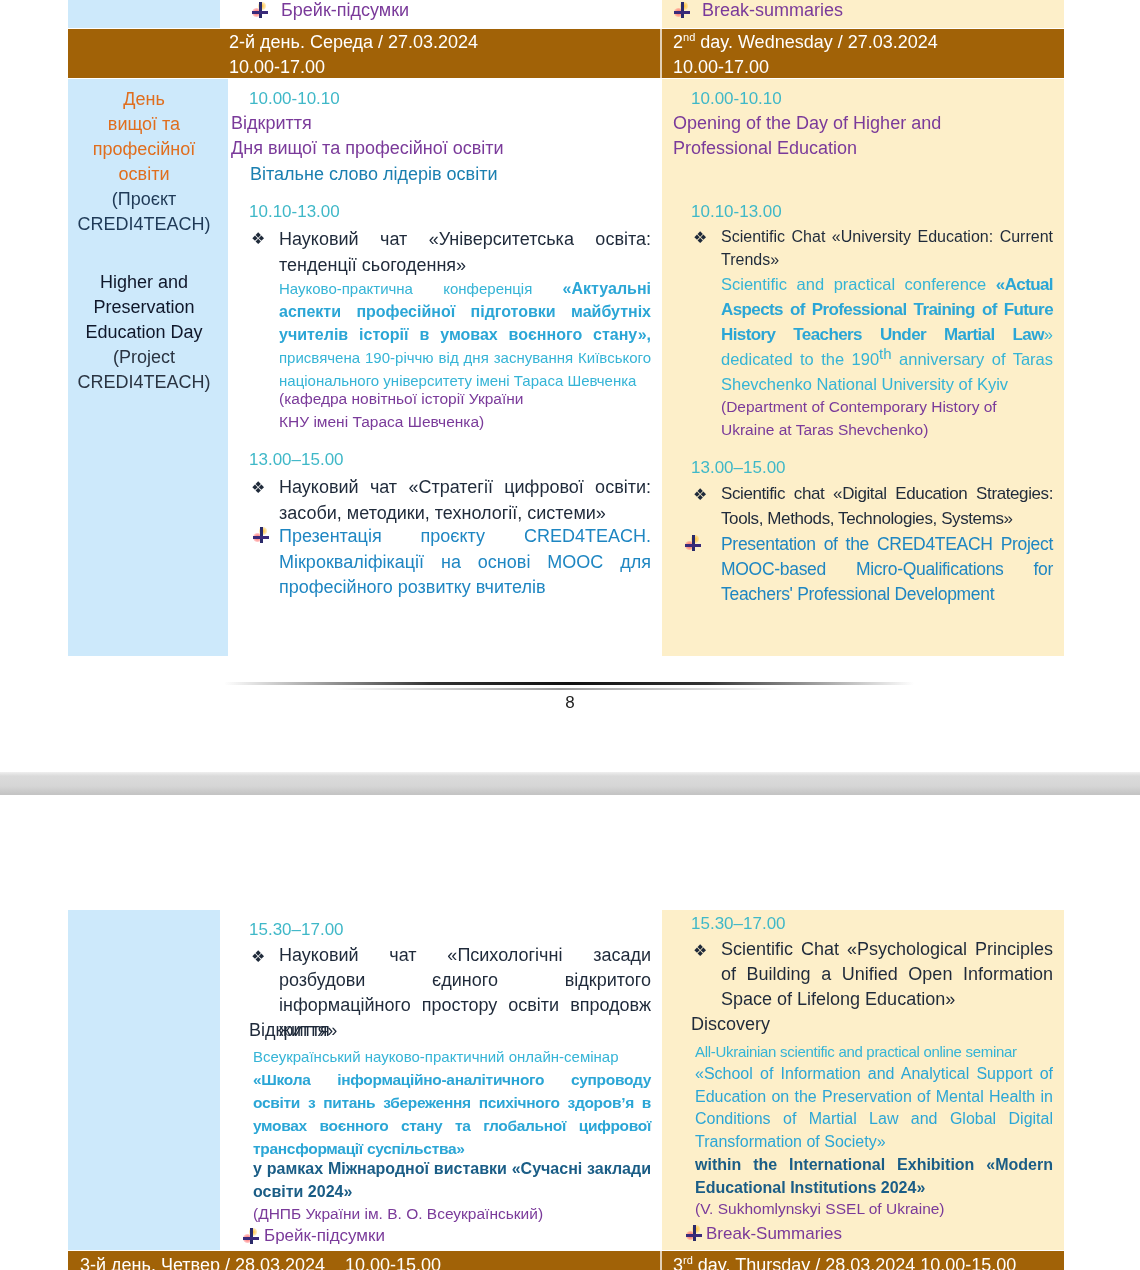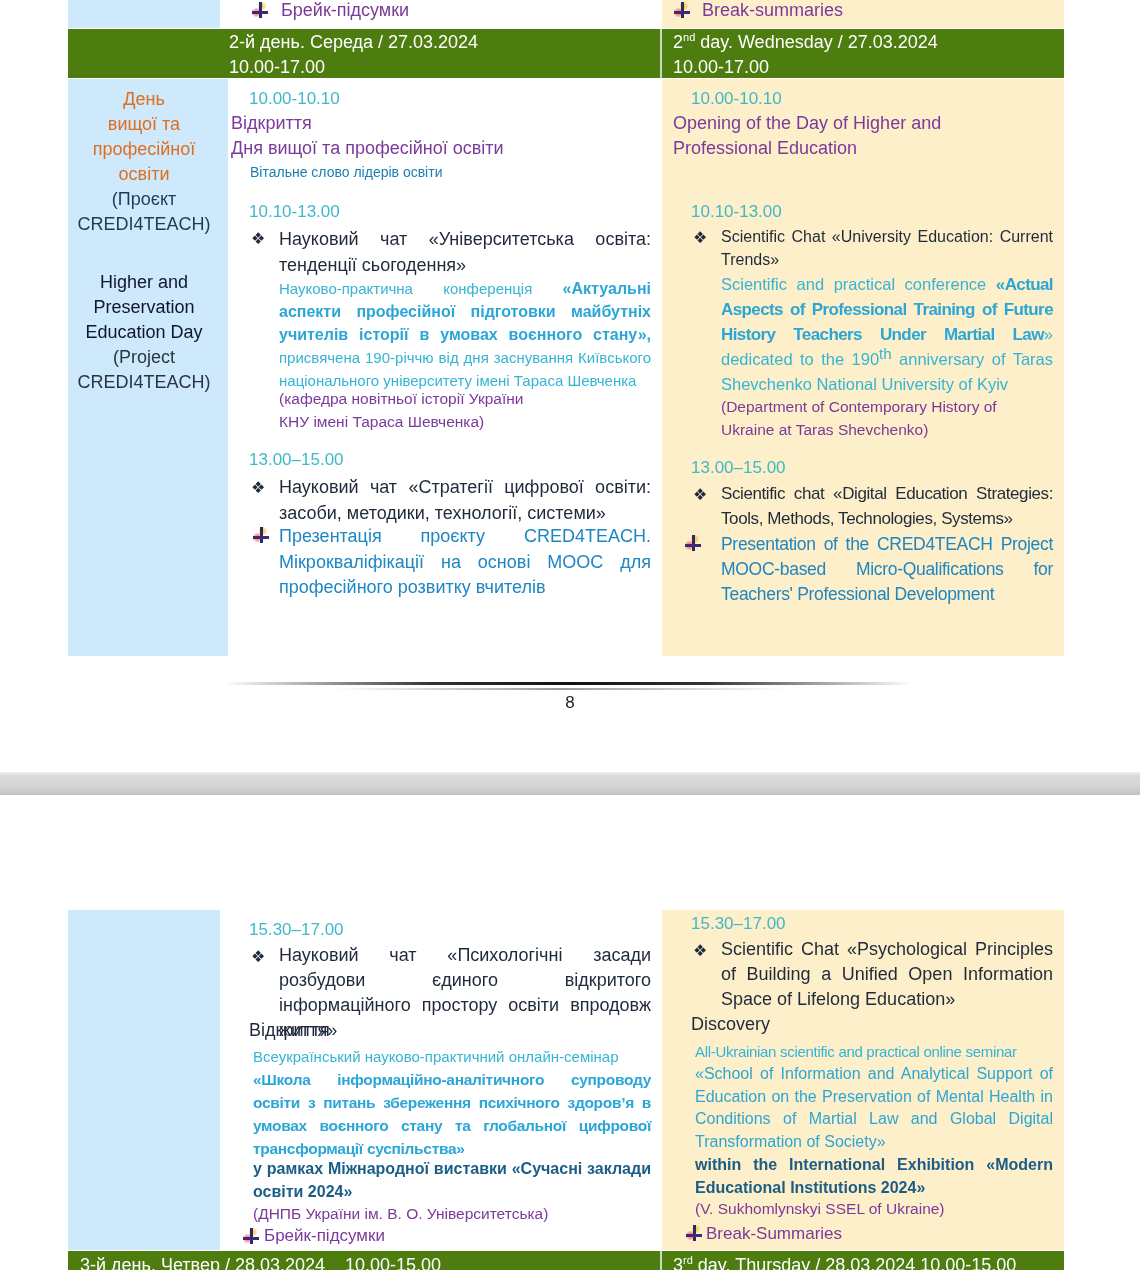--- a/index.html
+++ b/index.html
@@ -10,29 +10,29 @@
   }
   .page { position:absolute; left:0; width:1140px; background:#fff; }
   .page1 { top:0; height:772px; }
   .page2 { top:795px; height:475px; }
   .gap {
     position:absolute; left:0; top:772px; width:1140px; height:23px;
     background:linear-gradient(#efefef 0px, #dadada 4px, #d6d6d6 14px, #c4c4c4 22px);
   }
   .col-left { position:absolute; background:#cde9fb; }
   .col-right{ position:absolute; background:#fdefc9; }
-  .dayband  { position:absolute; background:#4d7c0f; color:#fff; font-size:18px; line-height:25px; }
+  .dayband  { position:absolute; background:#a16207; color:#fff; font-size:18px; line-height:25px; }
   .dayband .cell { position:absolute; top:0; }
   .dayband .sep { position:absolute; top:0; width:2px; height:100%; background:#ffffff; opacity:.7; }
   sup { font-size:11px; line-height:0; vertical-align:super; }
 
   .t { position:absolute; white-space:nowrap; }
   .time { color:#3fb8c8; font-size:17px; }
   .purple { color:#7a3a9a; font-size:18px; }
-  .blue-head { color:#1a7fb0; font-size:14px; }
+  .blue-head { color:#1a7fb0; font-size:18px; }
   .dark { color:#1f2a3a; font-size:18px; }
   .just { white-space:normal; text-align:justify; text-align-last:left; }
   .small-cyan { color:#35b4d6; font-size:15px; }
   .cyan-bold { color:#2ba6d6; font-weight:bold; font-size:16px; }
   .small-purple { color:#7a3a9a; font-size:15.5px; }
   .navy-bold { color:#1a5d86; font-weight:bold; font-size:16px; }
   .blue-mid { color:#1e86c2; font-size:18px; }
 
   .left-title-ua { color:#e06e1e; font-size:18px; text-align:center; line-height:25px; }
   .left-proj { color:#1f3a57; font-size:18px; text-align:center; line-height:25px; }
@@ -176,21 +176,21 @@
   <div class="col-left" style="left:68px; top:115px; width:152px; height:340px;"></div>
   <div class="col-right" style="left:662px; top:115px; width:402px; height:340px;"></div>
 
   <div class="t time" style="left:249px; top:125px;">15.30–17.00</div>
   <div class="bullet" style="left:251px; top:152px;">❖</div>
   <div class="t dark just" style="left:279px; top:148px; width:372px; line-height:25px;">Науковий чат «Психологічні засади розбудови єдиного відкритого інформаційного простору освіти впродовж життя»</div>
   <div class="t dark" style="left:249px; top:225px;">Відкриття</div>
   <div class="t cyan-bold just" style="left:253px; top:273px; width:398px; line-height:23px; font-size:15.5px; letter-spacing:-0.3px;">«Школа інформаційно-аналітичного супроводу освіти з питань збереження психічного здоров’я в умовах воєнного стану та глобальної цифрової трансформації суспільства»</div>
   <div class="t small-cyan just" style="left:253px; top:250px; width:398px; line-height:23px;">Всеукраїнський науково-практичний онлайн-семінар</div>
   <div class="t navy-bold just" style="left:253px; top:362px; width:398px; line-height:23px;">у рамках Міжнародної виставки «Сучасні заклади освіти 2024»</div>
-  <div class="t small-purple" style="left:253px; top:410px;">(ДНПБ України ім. В. О. Університетська)</div>
+  <div class="t small-purple" style="left:253px; top:410px;">(ДНПБ України ім. В. О. Всеукраїнський)</div>
   <div class="mark" style="left:243px; top:433px;">
       <div class="glow"></div>
       <div class="glow2"></div>
       <div class="v"></div>
       <div class="h"></div>
     </div>
   <div class="t purple" style="left:264px; top:431px; font-size:17px;">Брейк-підсумки</div>
 
   <div class="t time" style="left:691px; top:119px;">15.30–17.00</div>
   <div class="bullet" style="left:693px; top:146px;">❖</div>

